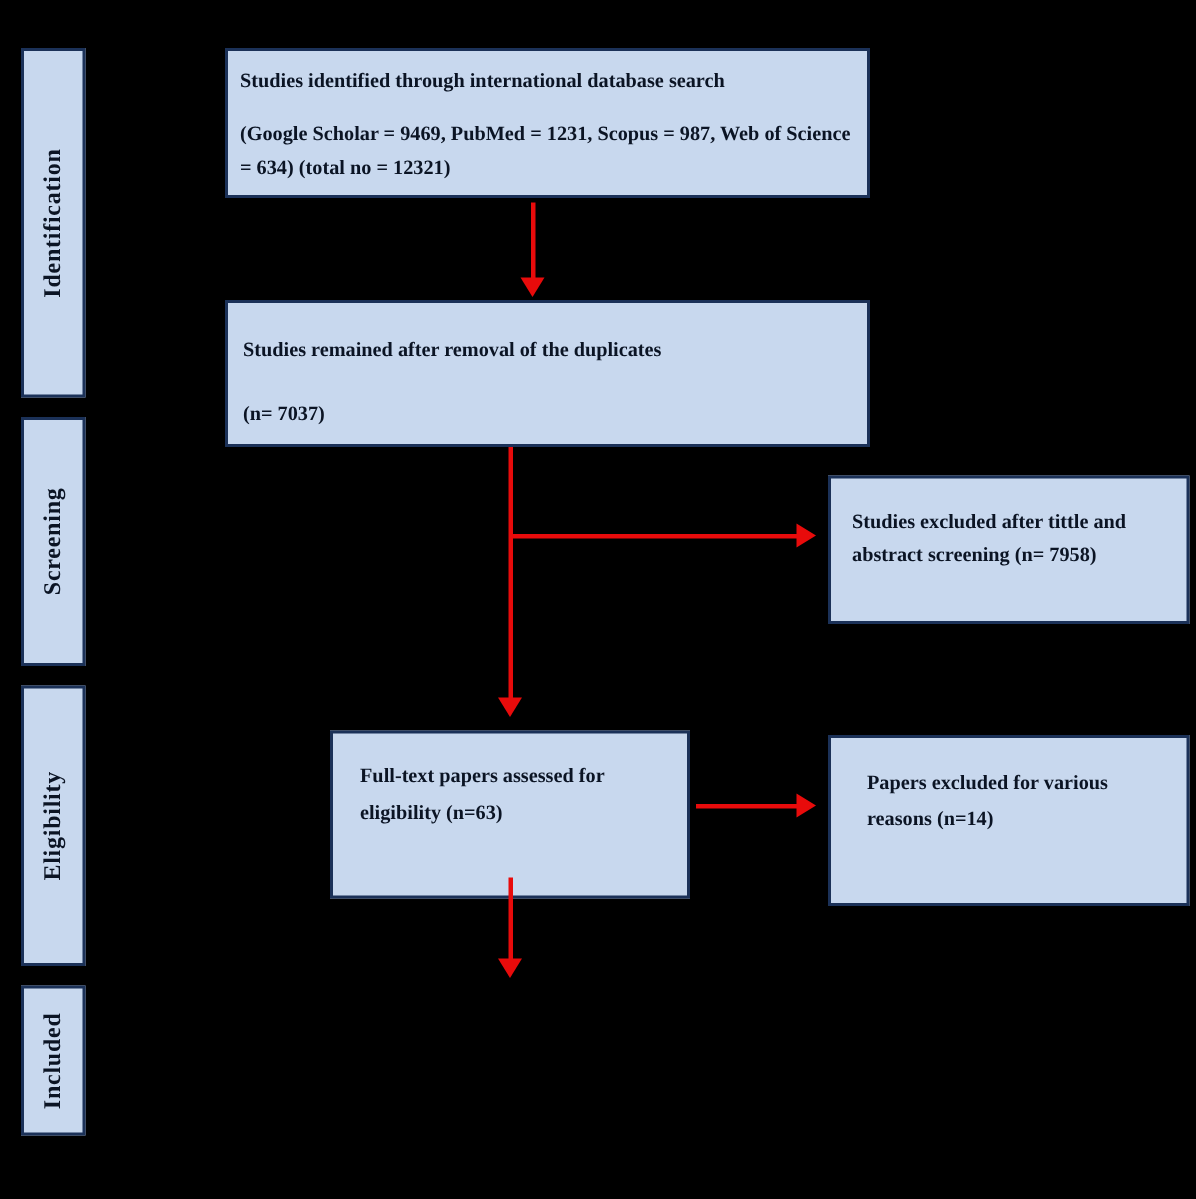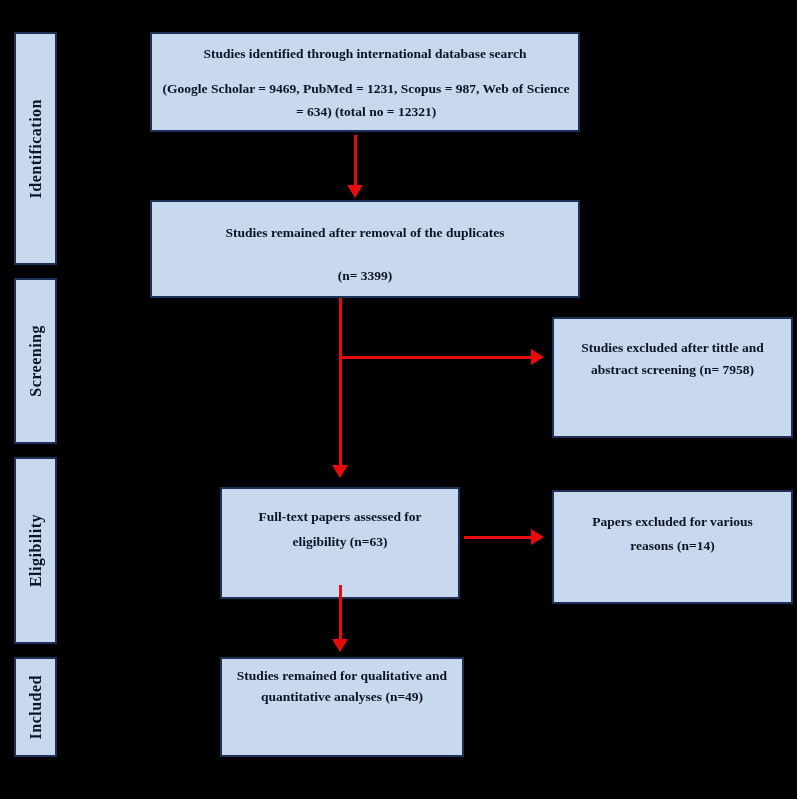--- a/index.html
+++ b/index.html
@@ -15,21 +15,21 @@
     overflow: hidden;
   }
   
   .box {
     position: absolute;
     box-sizing: border-box;
     background: var(--box_fill, #c8d8ee);
     border: 2px solid var(--box_border, #1b3158);
     color: var(--text, #0b1424);
     font-weight: bold;
-    text-align: center;
+    text-align: left;
     font-size: 13.5px;
     line-height: 1.65;
   }
   .stage {
     position: absolute;
     box-sizing: border-box;
     left: 14px;
     width: 43px;
     background: var(--box_fill, #c8d8ee);
     border: 2px solid var(--box_border, #1b3158);
@@ -48,21 +48,21 @@
   }
   .stage-identification { top: 32px;  height: 233px; }
   .stage-screening      { top: 278px; height: 166px; }
   .stage-eligibility    { top: 457px; height: 187px; }
   .stage-included       { top: 657px; height: 100px; }
 
   .box-identified   { left: 150px; top: 32px;  width: 430px; height: 100px; padding: 9px 8px 0 8px; }
   .box-identified .sub { margin: 13px auto 0 auto; width: 412px; }
   .box-dedup        { left: 150px; top: 200px; width: 430px; height: 98px;  padding: 20px 10px 0 10px; }
   .box-dedup .sub   { margin-top: 21px; }
-  .box-excl-screen  { left: 552px; top: 317px; width: 241px; height: 121px; padding: 18px 14px 0 14px; }
+  .box-excl-screen  { left: 552px; top: 317px; width: 241px; height: 99px; padding: 18px 14px 0 14px; }
   .box-fulltext     { left: 220px; top: 487px; width: 240px; height: 112px;  padding: 16px 18px 0 18px; line-height: 1.85; }
   .box-excl-full    { left: 552px; top: 490px; width: 241px; height: 114px;  padding: 18px 24px 0 24px; line-height: 1.8; }
   .box-included     { left: 220px; top: 657px; width: 244px; height: 100px; padding: 7px 6px 0 6px; line-height: 1.55; }
 
   
   .aline { position: absolute; background: var(--arrow, #e80b0b); }
   .vline { width: 3px; }
   .hline { height: 3px; }
   .head-down {
     position: absolute; width: 0; height: 0;
@@ -95,38 +95,35 @@
     <span>Included</span>
   </div>
 
   <div class="box box-identified">
     <div>Studies identified through international database search</div>
     <div class="sub">(Google Scholar = 9469, PubMed = 1231, Scopus = 987, Web of Science = 634) (total no = 12321)</div>
   </div>
 
   <div class="box box-dedup">
     <div>Studies remained after removal of the duplicates</div>
-    <div class="sub">(n= 3399)</div>
+    <div class="sub">(n= 7037)</div>
   </div>
 
   <div class="box box-excl-screen">
     <div>Studies excluded after tittle and abstract screening (n= 7958)</div>
   </div>
 
   <div class="box box-fulltext">
     <div>Full-text papers assessed for eligibility (n=63)</div>
   </div>
 
   <div class="box box-excl-full">
     <div>Papers excluded for various reasons (n=14)</div>
   </div>
 
-  <div class="box box-included">
-    <div>Studies remained for qualitative and quantitative analyses (n=49)</div>
-  </div>
 
   <div>
     <div class="aline vline" style="left:354px; top:135px; height:51px;"></div>
     <div class="head-down" style="left:347px; top:185px;"></div>
   </div>
 
   <div>
     <div class="aline vline" style="left:339px; top:298px; height:168px;"></div>
     <div class="head-down" style="left:332px; top:465px;"></div>
   </div>

